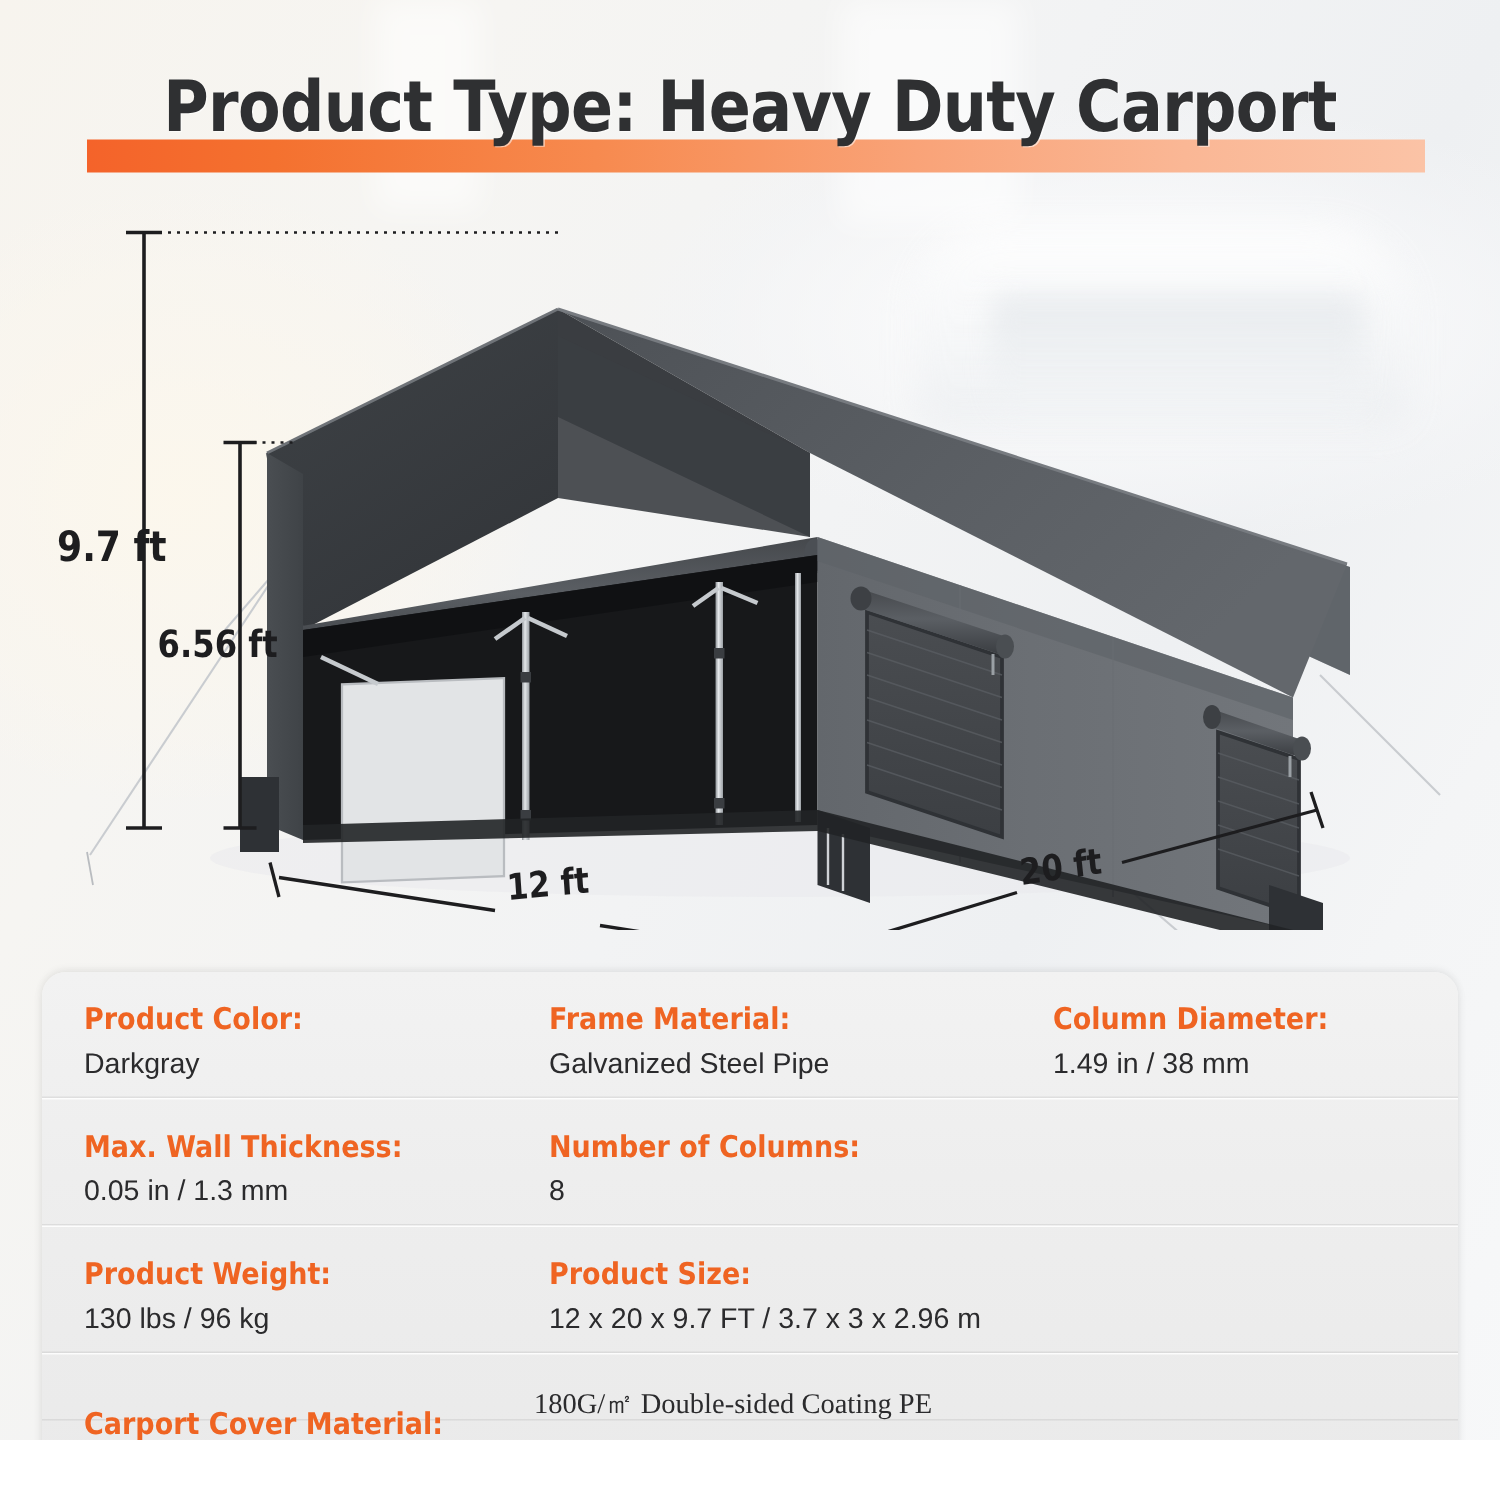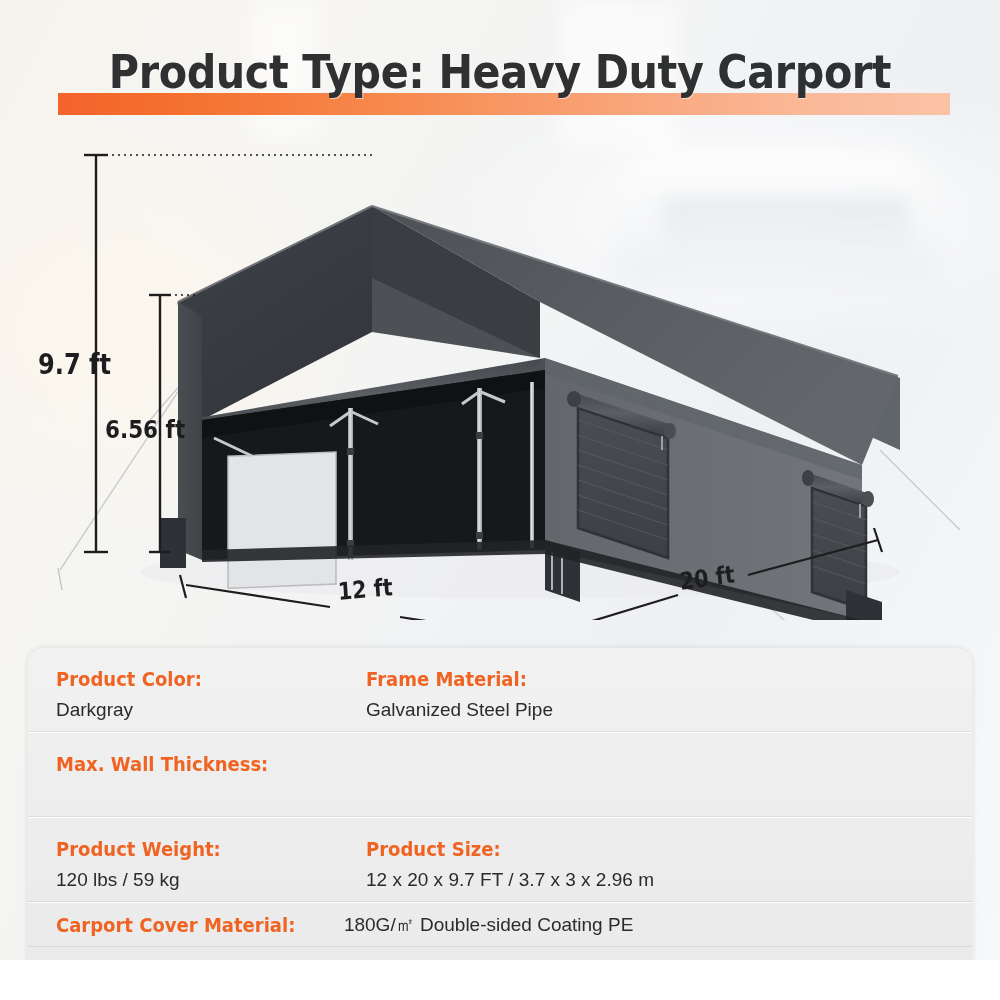--- a/index.html
+++ b/index.html
@@ -64,21 +64,21 @@
   .c1{left:28px;} .c2{left:338px;} .c3{left:674px;}
   .lbl{font-family:"DejaVu Sans", sans-serif;font-weight:bold;color:#ef6422;
     font-size:20px;line-height:24px;transform:scaleX(.9);transform-origin:0 50%;
     white-space:nowrap;}
   .val{font-family:"Liberation Sans", sans-serif;color:#2b2b2d;
     font-size:19px;line-height:24px;white-space:nowrap;}
   .stack .lbl{margin-top:19px;}
   .stack .val{margin-top:7px;}
   .inline{display:flex;align-items:flex-end;gap:22px;margin-top:10px;}
   .inline .lbl{margin:0;}
-  .inline .val{margin:0;}
+  .inline .val{margin:12px;font-family:Liberation Serif, serif;}
 </style>
 </head>
 <body>
 
 <div id="stage">
 
   <div class="bg-wash"></div>
   <div class="bg-car"></div>
   <div class="bg-car2"></div>
   <div class="bg-streak" style="left:250px;top:0;width:70px;height:140px;"></div>
@@ -270,32 +270,41 @@
 
     <div class="row h2">
       <div class="cell c2 stack">
         <div class="lbl">Frame Material:</div>
         <div class="val">Galvanized Steel Pipe</div>
       </div>
       <div class="cell c1 stack">
         <div class="lbl">Product Color:</div>
         <div class="val">Darkgray</div>
       </div>
+      <div class="cell c3 stack">
+        <div class="lbl">Column Diameter:</div>
+        <div class="val">1.49 in / 38 mm</div>
+      </div>
     </div>
 
     <div class="row h2">
       <div class="cell c1 stack">
         <div class="lbl">Max. Wall Thickness:</div>
+        <div class="val">0.05 in / 1.3 mm</div>
+      </div>
+      <div class="cell c2 stack">
+        <div class="lbl">Number of Columns:</div>
+        <div class="val">8</div>
       </div>
     </div>
 
     <div class="row h2">
       <div class="cell c1 stack">
         <div class="lbl">Product Weight:</div>
-        <div class="val">120 lbs / 59 kg</div>
+        <div class="val">130 lbs / 96 kg</div>
       </div>
       <div class="cell c2 stack">
         <div class="lbl">Product Size:</div>
         <div class="val">12 x 20 x 9.7 FT / 3.7 x 3 x 2.96 m</div>
       </div>
     </div>
 
     <div class="row h1">
       <div class="cell c1 inline">
         <span class="lbl">Carport Cover Material:</span>

